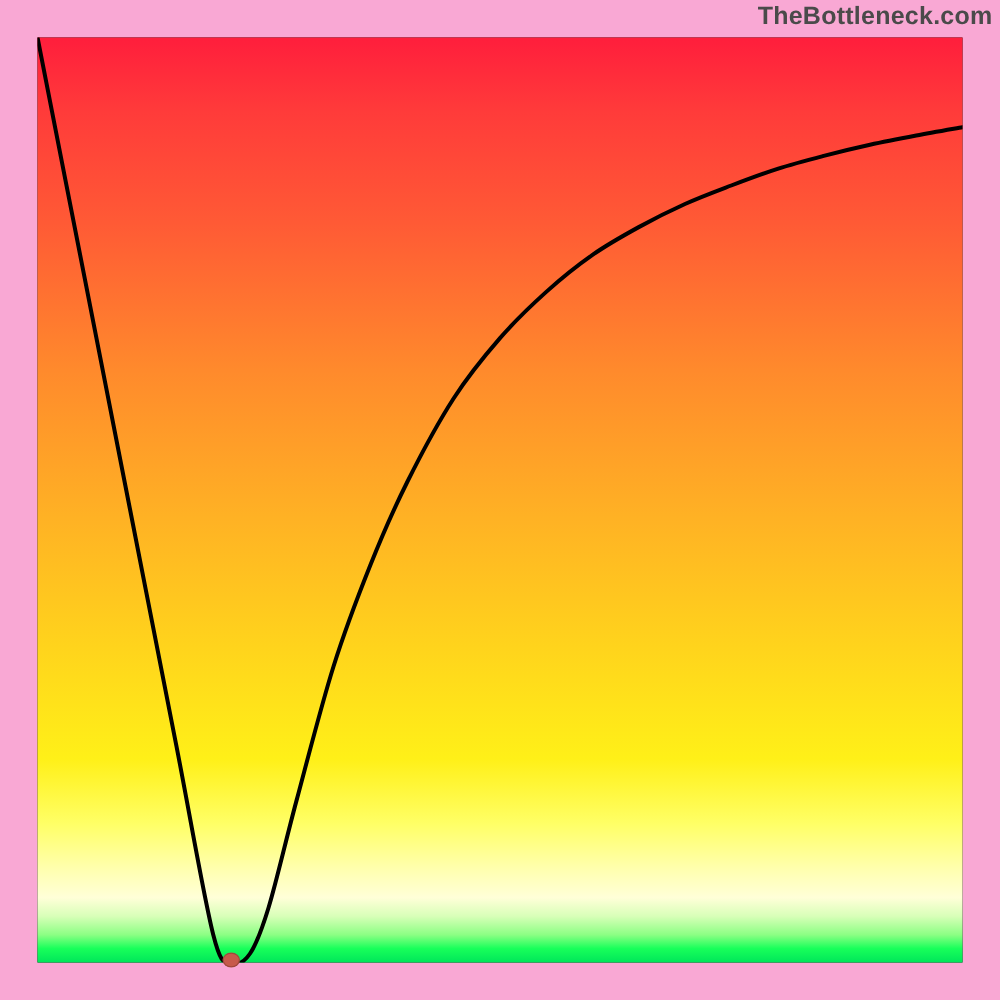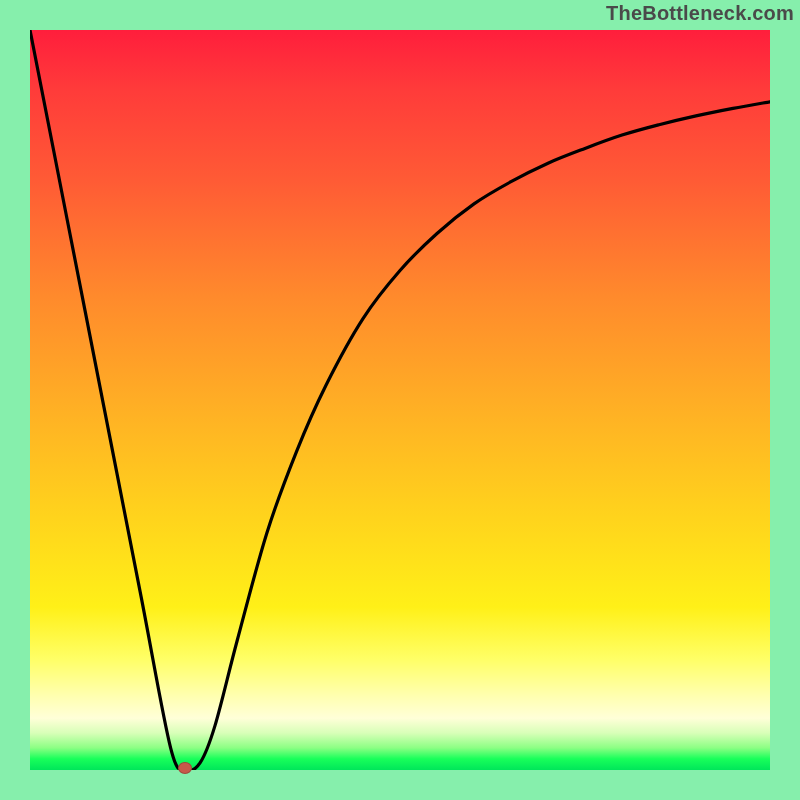--- a/index.html
+++ b/index.html
@@ -8,21 +8,21 @@
     width: 800px;
     height: 800px;
     background: #000;
     overflow: hidden;
     font-family: Arial, Helvetica, sans-serif;
   }
   .frame {
     position: relative;
     width: 800px;
     height: 800px;
-    background: #86efac;
+    background: #f9a8d4;
   }
   .watermark {
     position: absolute;
     top: 2px;
     right: 6px;
     color: #4a4a4a;
     font-size: 20px;
     font-weight: 600;
     letter-spacing: 0.2px;
     z-index: 10;

